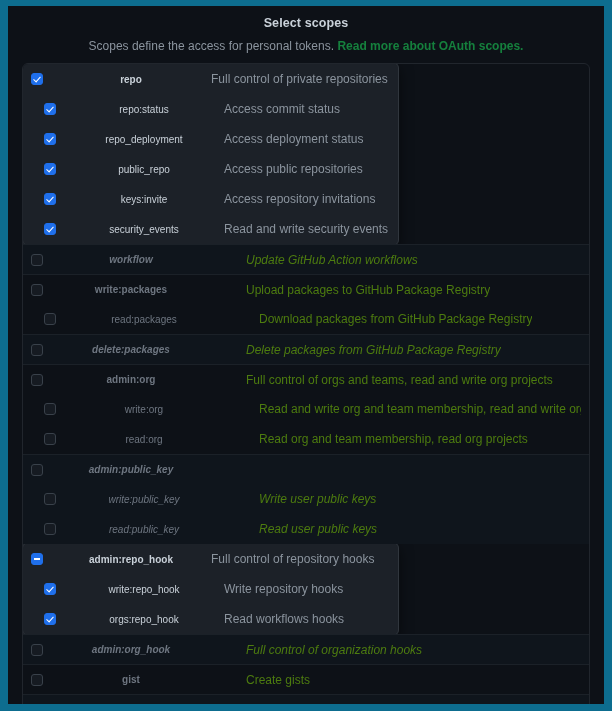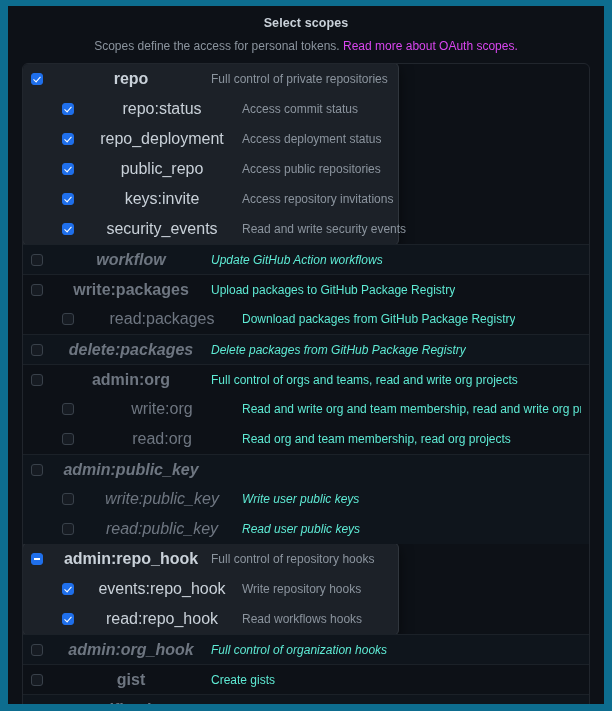--- a/index.html
+++ b/index.html
@@ -33,43 +33,44 @@
     font-weight: bold;
     margin: 0 0 9px 0;
     letter-spacing: 0.1px;
   }
   .section-desc {
     color: #8b949e;
     font-size: 12px;
     margin: 0 0 10px 0;
   }
   .section-desc a {
-    color: #d946ef;
+    color: #15803d;
     text-decoration: none;
+    font-weight: bold;
   }
   .scope-list {
     border: 1px solid #21262d;
     border-radius: 6px;
     overflow: hidden;
     background: #0d1117;
   }
   .row {
     display: flex;
     align-items: center;
     padding: 0 8px;
     height: 30px;
     box-sizing: border-box;
     position: relative;
   }
   .row.alt {
     background: #0f151c;
     font-style: italic;
   }
   .row.sub {
-    padding-left: 39px;
+    padding-left: 21px;
   }
   .row.divider-top {
     border-top: 1px solid #1b2128;
   }
   .cb {
     width: 12px;
     height: 12px;
     border-radius: 3px;
     border: 1px solid #39414a;
     background: #161b22;
@@ -101,40 +102,41 @@
     content: "";
     position: absolute;
     left: 2px;
     top: 4px;
     width: 6px;
     height: 0;
     border-bottom: 2px solid #ffffff;
   }
   .scope-name {
     color: #c9d1d9;
-    font-size: 16px;
+    font-size: 10px;
     width: 160px;
     flex: 0 0 auto;
     white-space: nowrap;
     overflow: hidden;
   }
   .scope-name.bold {
     font-weight: bold;
   }
   .scope-name.dim {
     color: #6e7681;
   }
   .scope-desc {
     color: #8b949e;
     font-size: 12px;
     white-space: nowrap;
     overflow: hidden;
   }
   .scope-desc.dim {
-    color: #5eead4;
+    color: #4d7c0f;
+    margin-left: 35px;
   }
   .group-wrap {
     position: relative;
   }
   .group-rows {
     position: relative;
     z-index: 2;
   }
   .hl-card {
     position: absolute;
@@ -267,26 +269,26 @@
         <div class="group-wrap">
           <div class="hl-card"></div>
           <div class="group-rows">
             <div class="row">
               <span class="cb indeterminate"></span>
               <span class="scope-name bold">admin:repo_hook</span>
               <span class="scope-desc">Full control of repository hooks</span>
             </div>
             <div class="row sub">
               <span class="cb checked"></span>
-              <span class="scope-name">events:repo_hook</span>
+              <span class="scope-name">write:repo_hook</span>
               <span class="scope-desc">Write repository hooks</span>
             </div>
             <div class="row sub">
               <span class="cb checked"></span>
-              <span class="scope-name">read:repo_hook</span>
+              <span class="scope-name">orgs:repo_hook</span>
               <span class="scope-desc">Read workflows hooks</span>
             </div>
           </div>
         </div>
         <div class="group-wrap">
           <div class="group-rows">
             <div class="row alt divider-top">
               <span class="cb"></span>
               <span class="scope-name bold dim">admin:org_hook</span>
               <span class="scope-desc dim">Full control of organization hooks</span>

